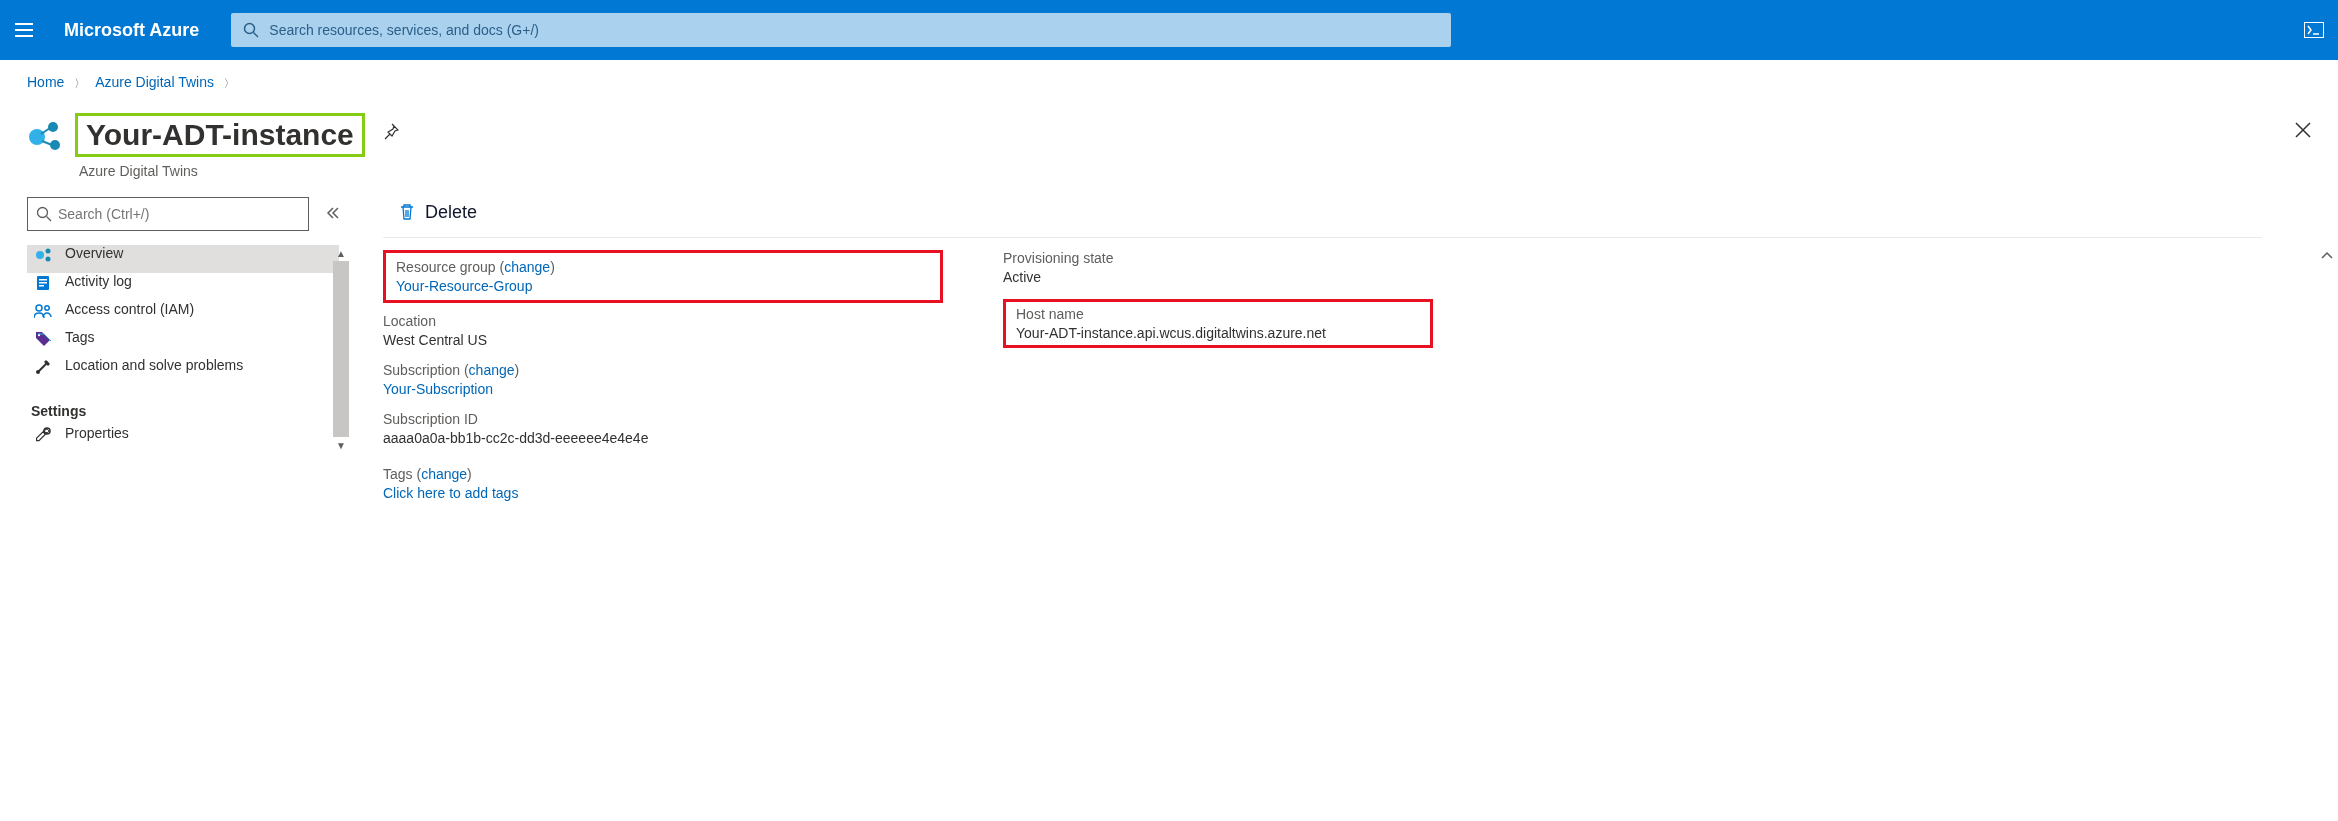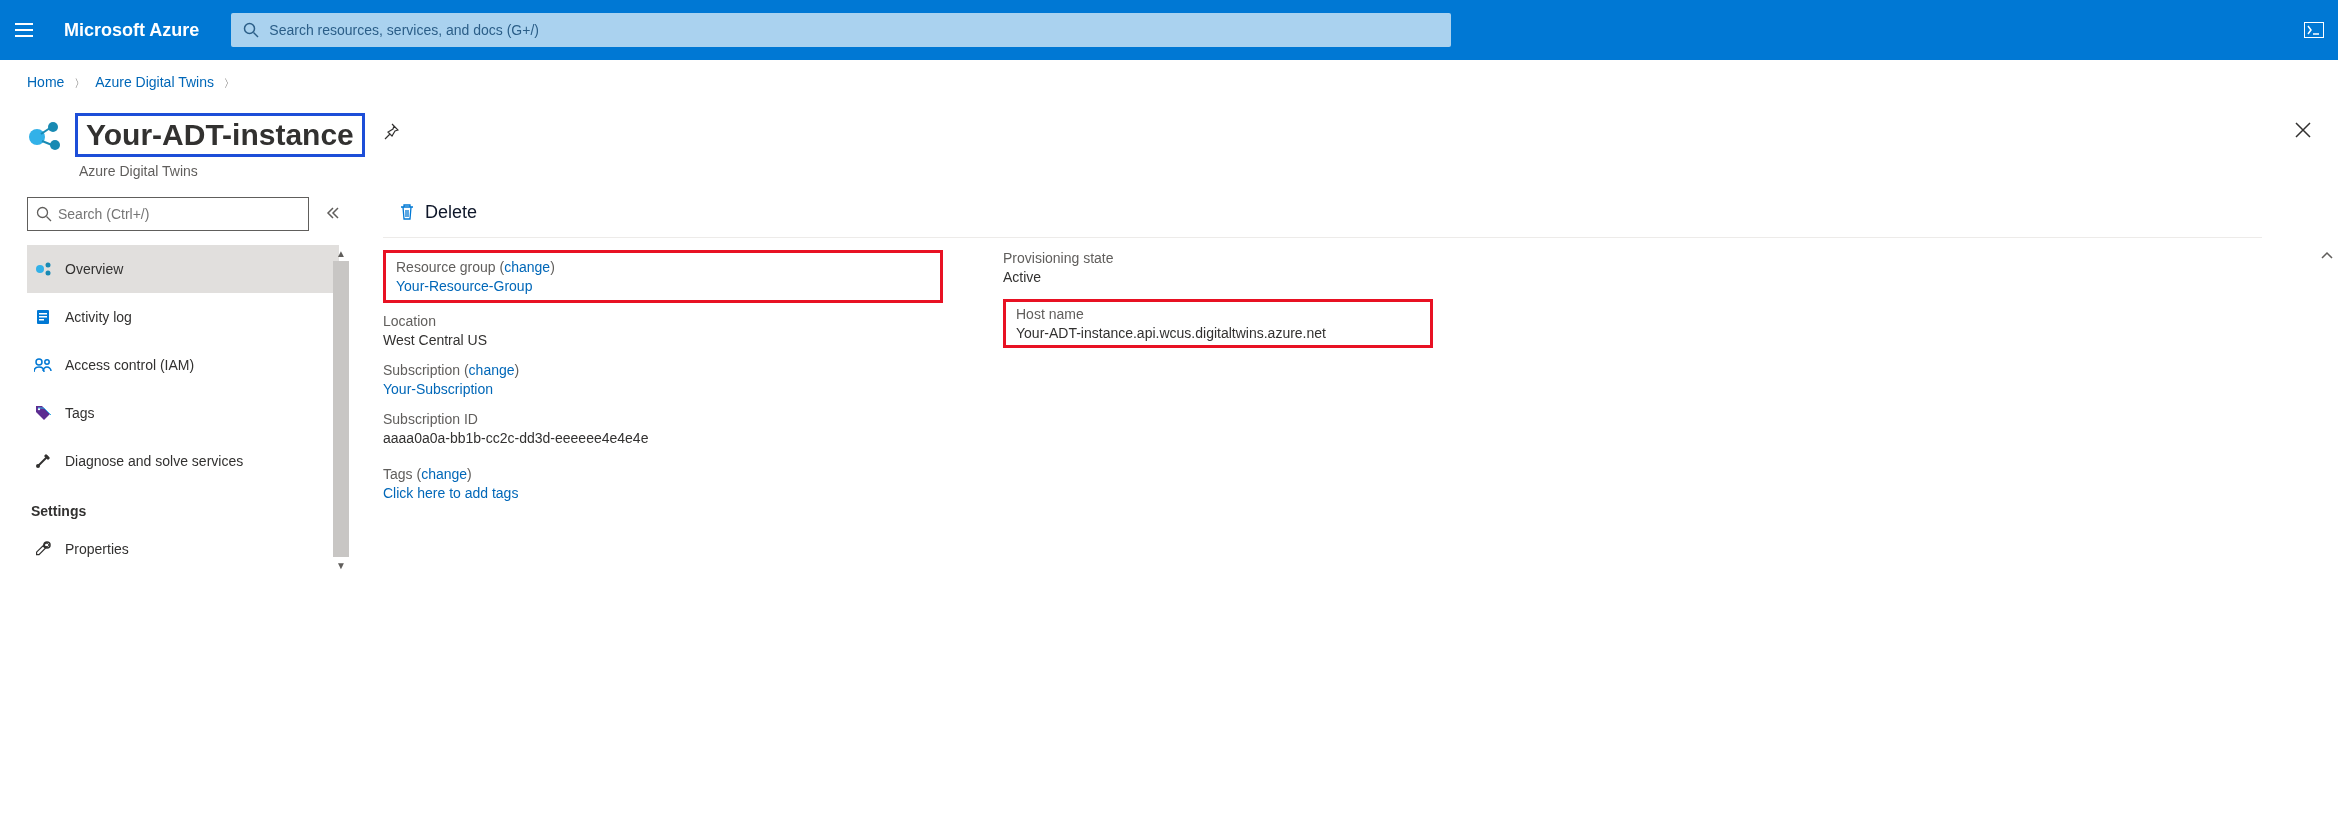--- a/index.html
+++ b/index.html
@@ -17,34 +17,34 @@
 
   
   .breadcrumb { padding: 14px 0 4px 27px; font-size:14px; }
   .breadcrumb a { color:#0067b8; text-decoration:none; }
   .breadcrumb .sep { color:#605e5c; margin: 0 6px; font-size:11px; }
 
   
   .titlewrap { display:flex; align-items:flex-start; padding: 18px 20px 8px 27px; }
   .titleicon { width: 36px; height: 36px; margin-right: 12px; margin-top:6px; }
   .titlegroup { }
-  .redbox { border:3px solid #1d4ed8; padding:2px 8px; display:inline-block; }
+  .redbox { border:3px solid #84cc16; padding:2px 8px; display:inline-block; }
   .subtitle { font-size:14px; color:#605e5c; margin-top:6px; padding-left:4px; }
   .pin { margin-left: 16px; margin-top:10px; cursor:pointer; }
   .closebtn { margin-left:auto; margin-right:6px; margin-top:8px; cursor:pointer; }
 
   
   .body { display:flex; align-items:flex-start; padding: 10px 0 0 27px; }
   .leftnav { width: 312px; flex-shrink:0; }
   .searchmenu { height:34px; border:1px solid #605e5c; display:flex; align-items:center; padding:0 8px; width:288px; margin-bottom:0; }
   .searchmenu svg { margin-right:6px; }
   .searchmenu input { border:none; flex:1; outline:none; font-size:14px; }
   .collapse-chev { display:inline-block; margin-left: 16px; vertical-align:middle; cursor:pointer; }
   .row-search { display:flex; align-items:center; margin-bottom: 14px; justify-content: space-between; }
-  .leftnav .item { display:flex; align-items:center; height:48px; padding-left:6px; font-size:14px; cursor:pointer; }
+  .leftnav .item { display:flex; align-items:flex-start; height:28px; padding-left:6px; font-size:14px; cursor:pointer; }
   .leftnav .item.selected { background:#e1dfdd; position:relative; }
   .leftnav .item .ic { width:20px; height:20px; margin-right:12px; display:flex; align-items:center; justify-content:center; }
   .leftnav .heading { font-weight:600; font-size:14px; padding:18px 0 6px 4px; }
   .scrollbox { position:relative; }
   .scrolltrack { position:absolute; right:-10px; top:0; width:16px; height:100%; }
   .scrolltrack .arrow { width:16px; height:16px; display:flex; align-items:center; justify-content:center; color:#605e5c; font-size:10px;}
   .scrolltrack .thumb { background:#c8c6c4; width:16px; height:calc(100% - 32px); }
 
   
   .toolbar { display:flex; align-items:center; padding: 0 0 10px 0; height: 40px; margin-left: 60px; border-bottom: none; }
@@ -186,21 +186,21 @@
         <span>Tags</span>
       </div>
       <div class="item">
         <span class="ic">
           <svg width="16" height="16" viewBox="0 0 16 16">
               <path d="M3 13L13 3" stroke="#323130" stroke-width="2"></path>
               <circle cx="3" cy="13" r="2" fill="#323130"></circle>
               <path d="M11 1l4 4-2 2-4-4z" fill="#323130"></path>
             </svg>
         </span>
-        <span>Diagnose and solve services</span>
+        <span>Location and solve problems</span>
       </div>
 
       <div class="heading">Settings</div>
 
       <div class="item">
         <span class="ic">
           <svg width="16" height="16" viewBox="0 0 16 16">
               <path d="M2 14L10 6l3 3-8 8H2v-3z M11 5l3-3 3 3-3 3z" transform="scale(0.8)" fill="none" stroke="#323130" stroke-width="1.5"></path>
               <circle cx="12" cy="4" r="3" fill="none" stroke="#323130" stroke-width="1.5"></circle>
               <rect x="11" y="3" width="2" height="2" fill="#fff"></rect>

